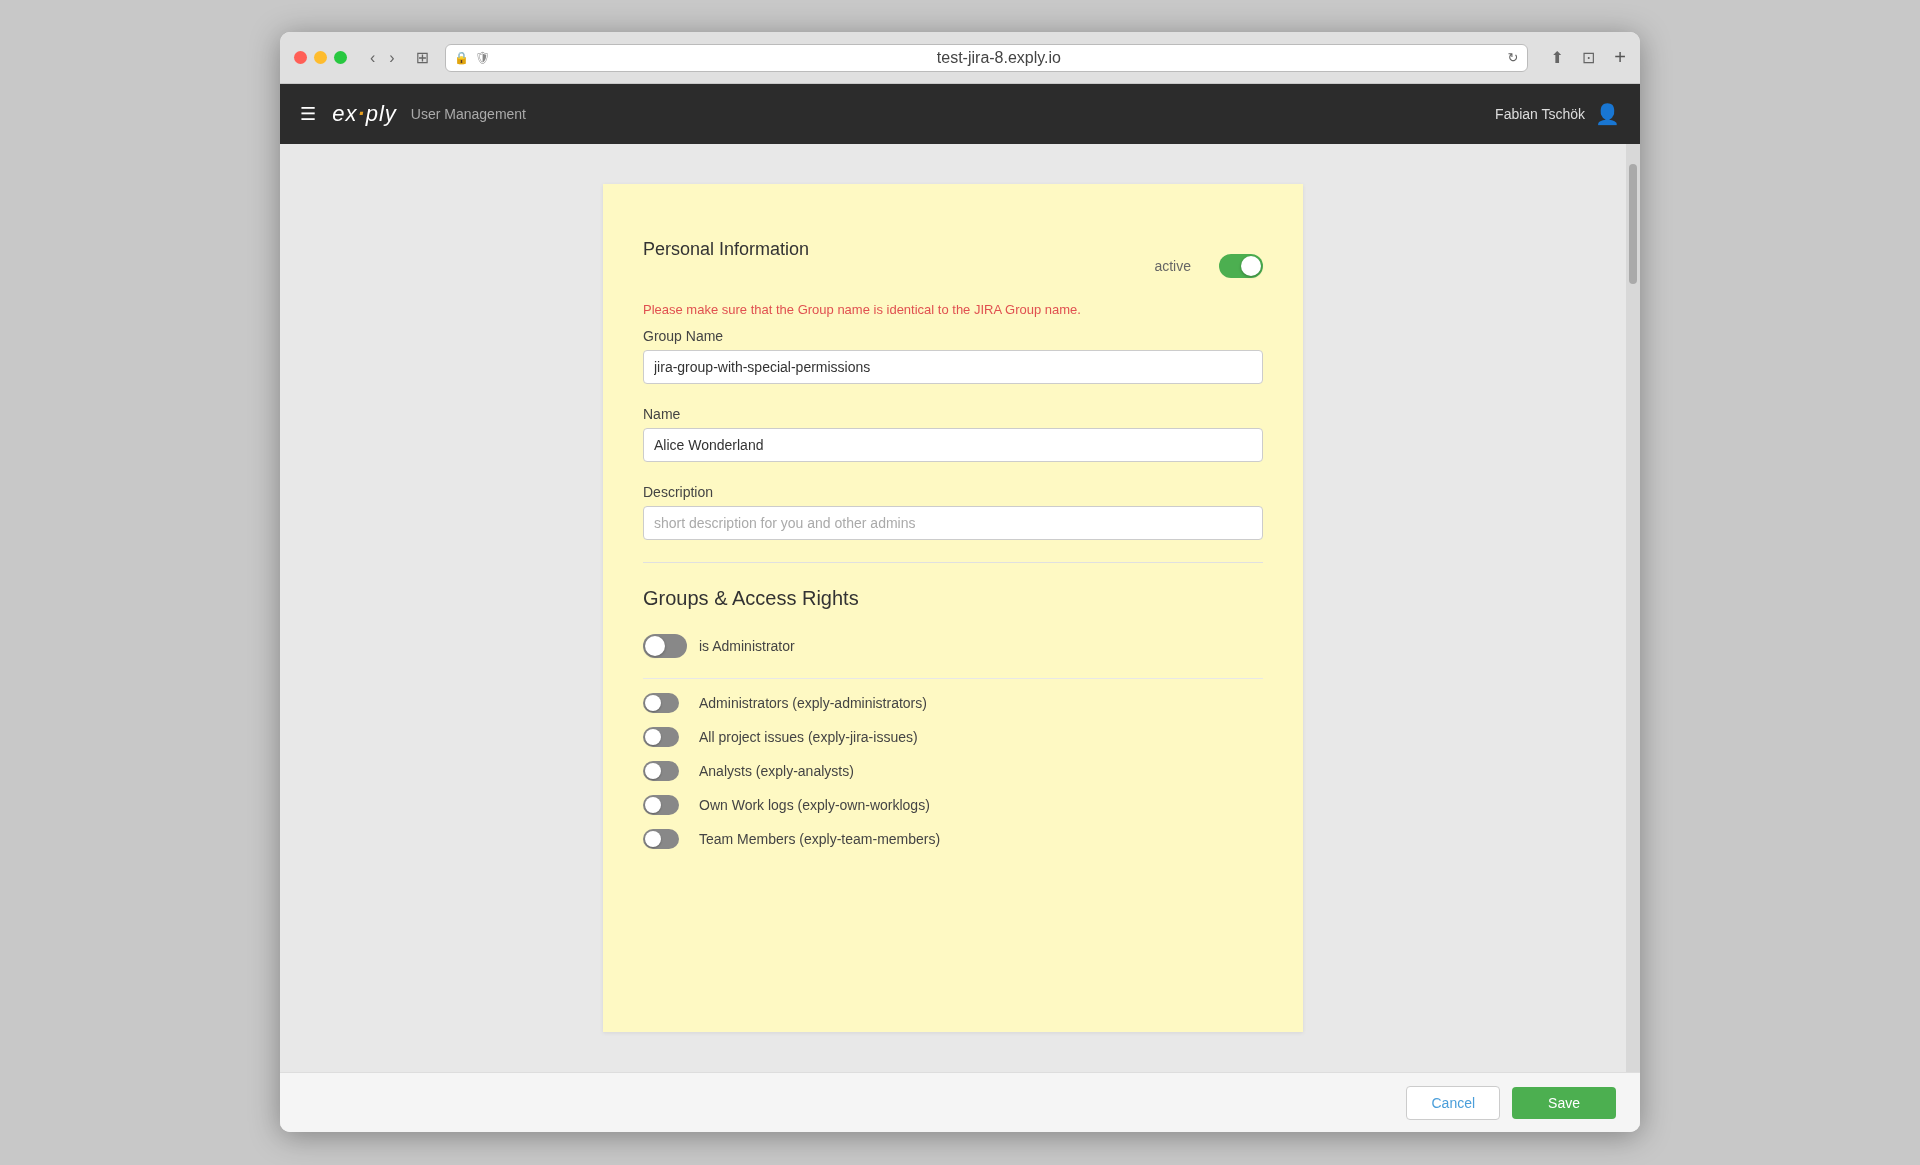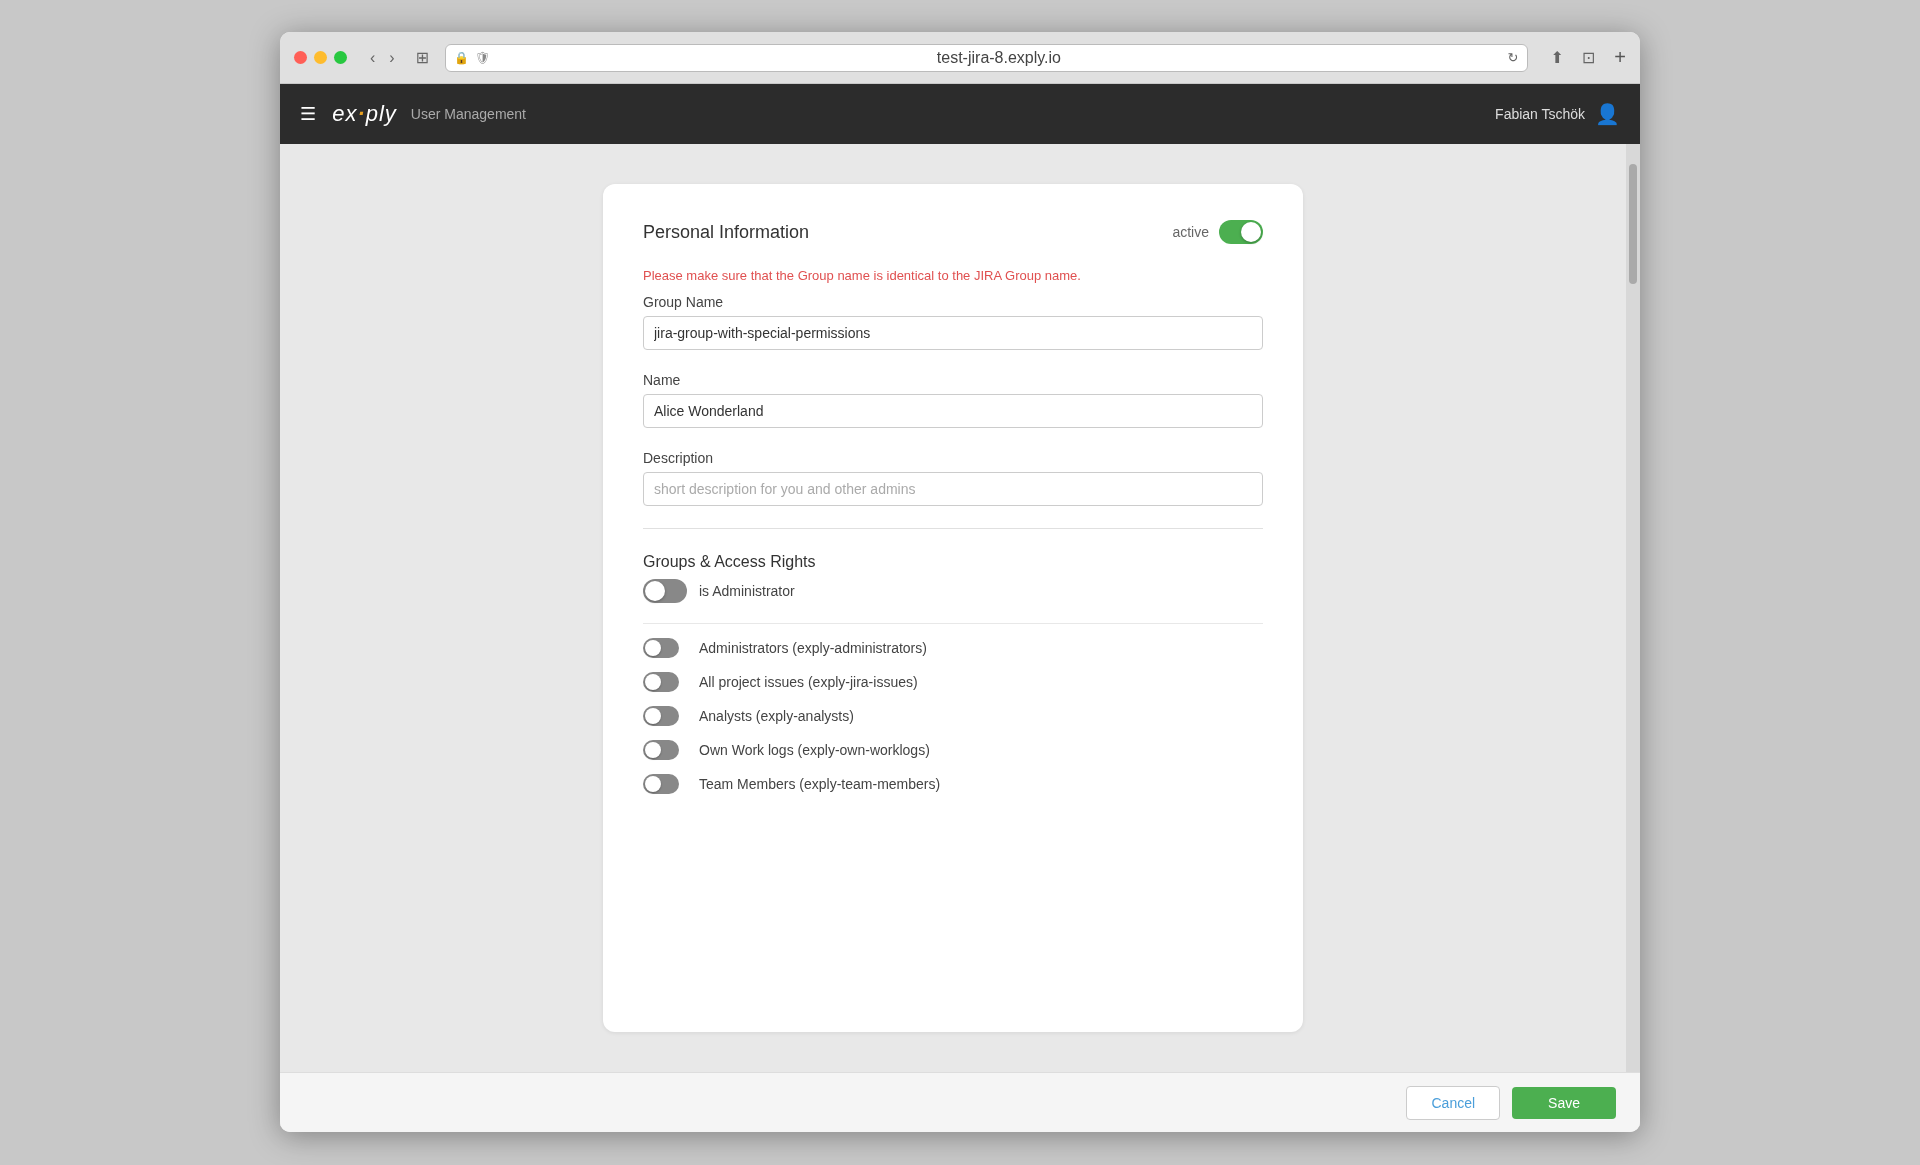--- a/index.html
+++ b/index.html
@@ -174,43 +174,44 @@
 
     .page-area {
       flex: 1;
       overflow-y: auto;
       display: flex;
       justify-content: center;
       padding: 40px 20px 40px;
     }
 
     .form-card {
-      background: #ffffff;
-      border-radius: 12px;
+      background: #fef9c3;
+      border-radius: 0;
       width: 700px;
       padding: 36px 40px 40px;
       box-shadow: 0 1px 4px rgba(0,0,0,0.08);
     }
 
     .section-header {
       display: flex;
       align-items: center;
       justify-content: space-between;
       margin-bottom: 24px;
     }
     .section-title {
       font-size: 18px;
       font-weight: 500;
       color: #333;
     }
 
     .active-toggle-area {
       display: flex;
       align-items: center;
-      gap: 10px;
+      gap: 28px;
+      margin-top: 34px;
     }
     .active-label { color: #666; font-size: 14px; }
 
     
     .toggle-switch {
       position: relative;
       width: 44px;
       height: 24px;
       cursor: pointer;
     }
@@ -263,24 +264,24 @@
     }
     .form-input::placeholder { color: #aaa; }
 
     .section-divider {
       border: none;
       border-top: 1px solid #e0e0e0;
       margin: 10px 0 24px;
     }
 
     .groups-section-title {
-      font-size: 16px;
+      font-size: 20px;
       font-weight: 500;
       color: #333;
-      margin-bottom: 8px;
+      margin-bottom: 24px;
     }
 
     .admin-toggle-row {
       display: flex;
       align-items: center;
       gap: 12px;
       margin-bottom: 20px;
     }
     .admin-label { font-size: 14px; color: #444; }
 

